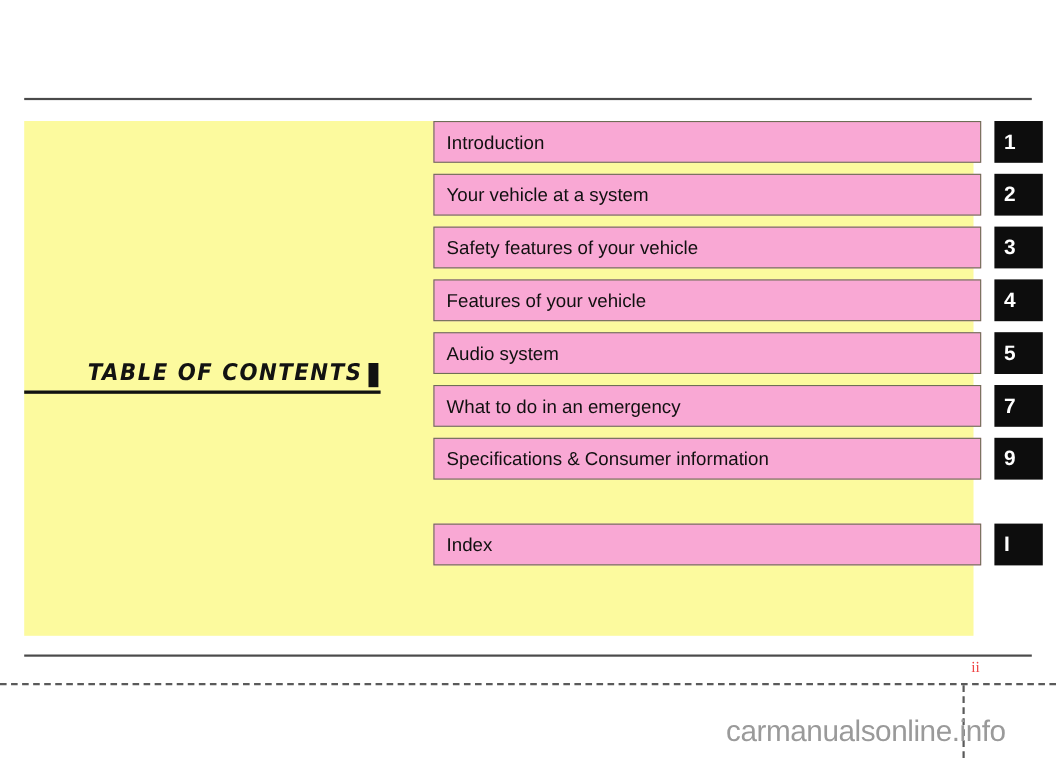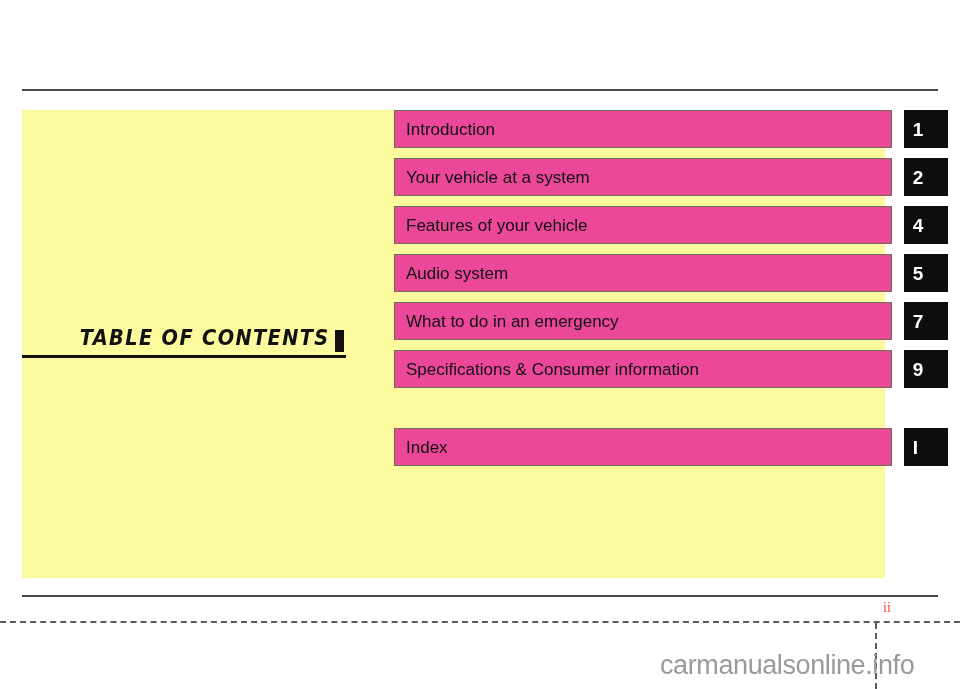--- a/index.html
+++ b/index.html
@@ -113,21 +113,21 @@
     margin-bottom: 10px;
     display: flex;
     align-items: stretch;
   }
   .toc-row:last-child { margin-bottom: 0; margin-top: 40px; }
 
   .toc-label-box {
     width: 592px;
     box-sizing: border-box;
     border: 1px solid #6e6e55;
-    background: #ec4899;
+    background: #f9a8d4;
     display: flex;
     align-items: center;
     padding-left: 11px;
   }
   .toc-label-text {
     font-family: "Liberation Sans", sans-serif;
     font-size: 17px;
     color: #101010;
     line-height: 1;
     white-space: nowrap;
@@ -195,20 +195,28 @@
     <div class="toc-row">
       <div class="toc-label-box">
         <span class="toc-label-text">Your vehicle at a system</span>
       </div>
       <div class="toc-num-box">
         <span class="toc-num-text">2</span>
       </div>
     </div>
     <div class="toc-row">
       <div class="toc-label-box">
+        <span class="toc-label-text">Safety features of your vehicle</span>
+      </div>
+      <div class="toc-num-box">
+        <span class="toc-num-text">3</span>
+      </div>
+    </div>
+    <div class="toc-row">
+      <div class="toc-label-box">
         <span class="toc-label-text">Features of your vehicle</span>
       </div>
       <div class="toc-num-box">
         <span class="toc-num-text">4</span>
       </div>
     </div>
     <div class="toc-row">
       <div class="toc-label-box">
         <span class="toc-label-text">Audio system</span>
       </div>

